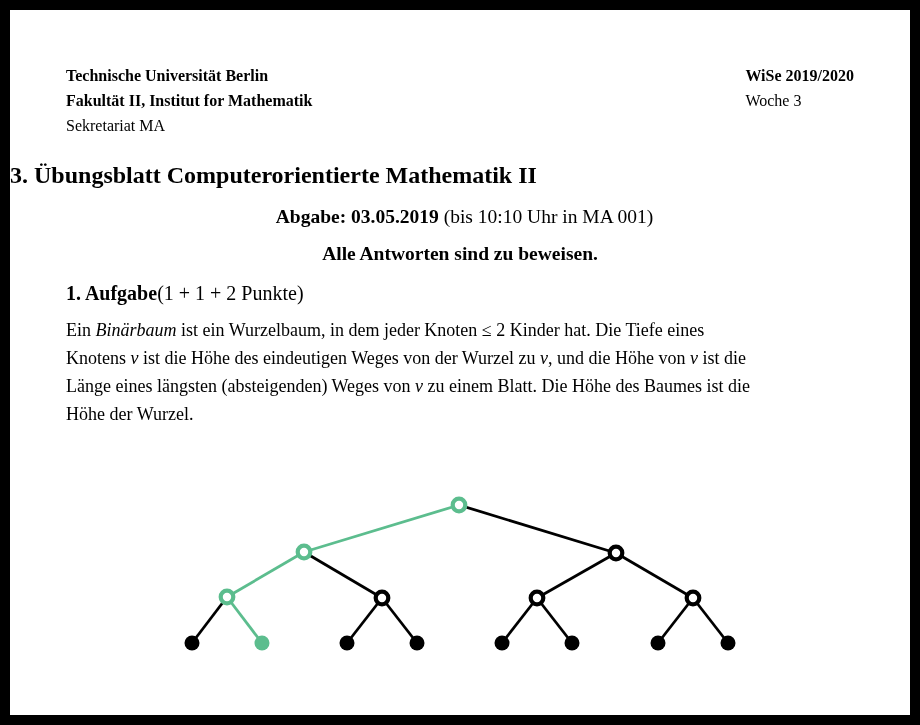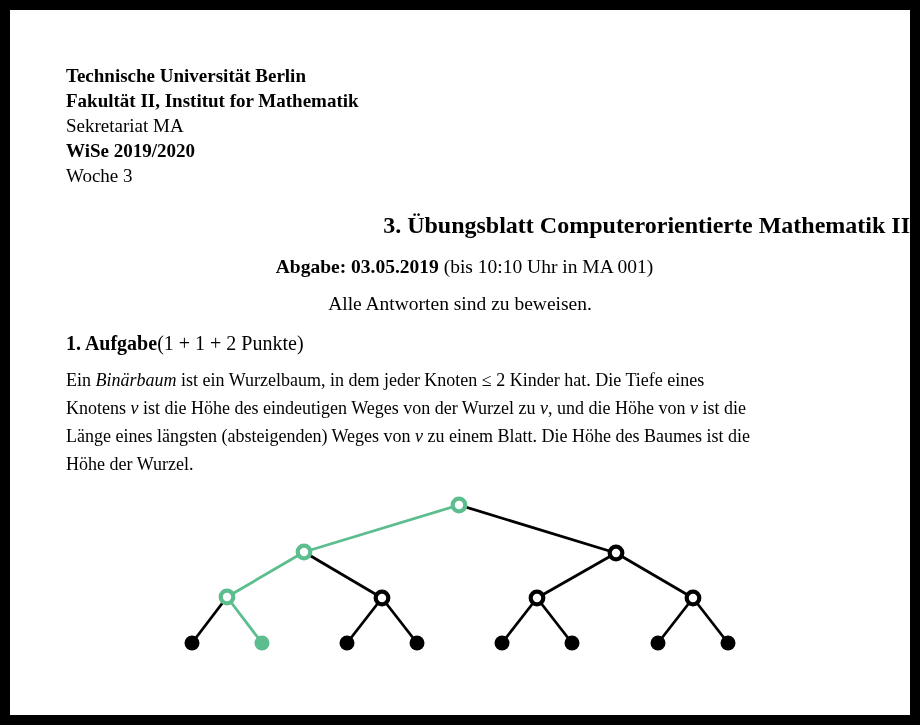--- a/index.html
+++ b/index.html
@@ -13,46 +13,45 @@
   .page {
     position: absolute;
     inset: 10px;
     background: #ffffff;
     color: #000;
   }
   .header {
     display: flex;
     justify-content: space-between;
     margin: 53px 56px 0 56px;
-    font-size: 19px;
+    font-size: 16px;
     line-height: 25px;
-    flex-direction: column;
   }
   .header .col-right { }
   .bold { font-weight: bold; }
   .doc-title {
-    text-align: right;
+    text-align: left;
     margin-top: 22px;
     font-size: 24px;
     line-height: 30px;
     font-weight: bold;
   }
   .submission-line {
     text-align: center;
     margin-top: 14px;
     font-size: 19.5px;
     line-height: 26px;
     padding-left: 9px;
   }
   .motto-line {
     text-align: center;
     margin-top: 11px;
     font-size: 19.5px;
     line-height: 26px;
-    font-weight: normal;
+    font-weight: bold;
   }
   .exercise-row {
     display: flex;
     margin: 13px 56px 0 56px;
     font-size: 20px;
     line-height: 26px;
   }
   .paragraph {
     margin: 10px 56px 0 56px;
     font-size: 18px;

